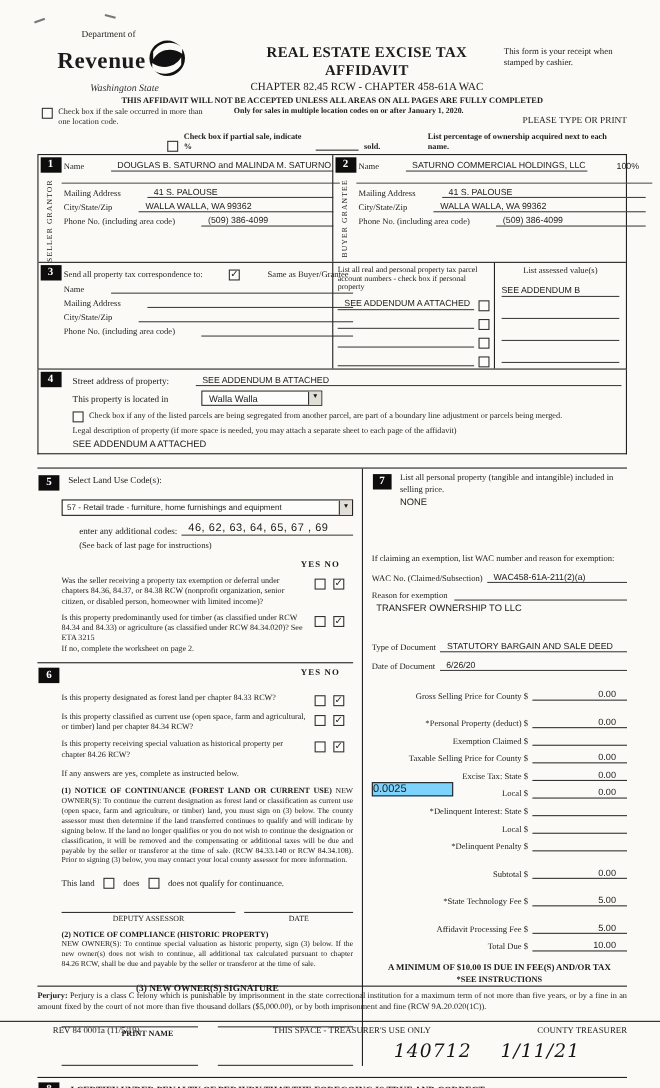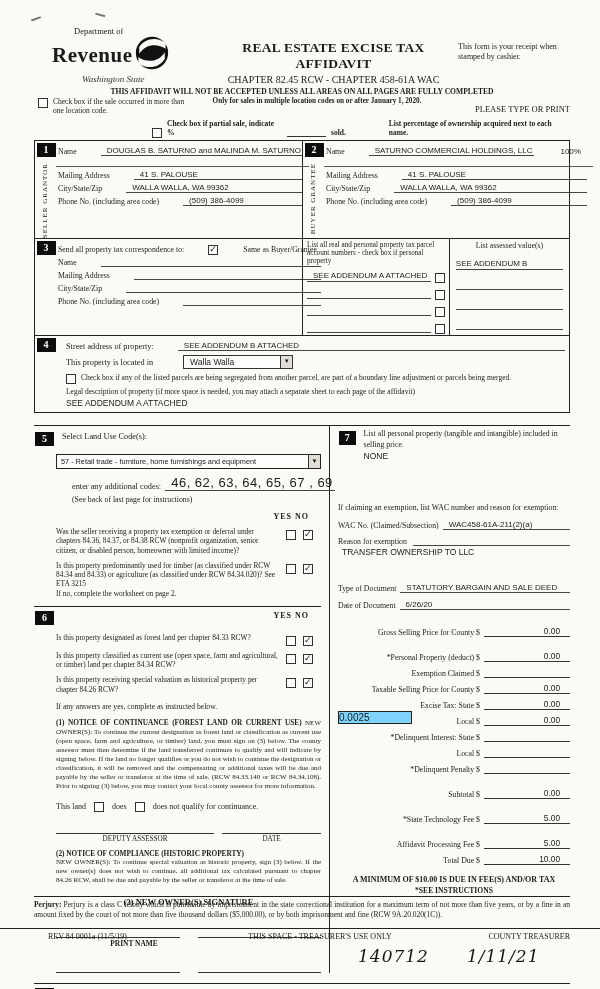--- a/index.html
+++ b/index.html
@@ -64,21 +64,21 @@
   .legal-val{font-family:"Liberation Sans",sans-serif;font-size:8.5px;margin-top:2px;}
 
   
   .maincols{display:flex;border-top:1px solid #222;margin-top:12px;}
   .colL{width:296px;box-sizing:border-box;border-right:1px solid #222;padding:4px 8px 0 0;}
   .colR{flex:1;box-sizing:border-box;padding:3px 0 0 8px;}
   .sec-head{display:flex;gap:8px;align-items:flex-start;}
   .landdd{display:flex;border:1px solid #222;margin:6px 0 0 22px;background:#fdfdfb;}
   .landdd-val{flex:1;font-family:"Liberation Sans",sans-serif;font-size:7.3px;padding:2px 4px;}
   .addl{display:flex;align-items:flex-end;margin:6px 0 0 38px;font-size:8px;}
-  .addl .uval{font-size:13px;letter-spacing:.5px;}
+  .addl .uval{font-size:10px;letter-spacing:.5px;}
   .seeback{font-size:7.8px;margin:4px 0 0 38px;}
   .ynhead{text-align:right;font-size:8px;font-weight:bold;padding-right:12px;margin-top:8px;letter-spacing:1px;}
   .qrow{display:flex;margin-top:6px;}
   .qtext{flex:1;font-size:7.4px;line-height:1.25;padding-left:22px;}
   .yn{display:flex;gap:7px;padding:2px 8px 0 8px;}
   .sec6-head{border-top:1px solid #222;margin-top:8px;padding-top:2px;display:flex;justify-content:space-between;}
   .ifyes{font-size:7.6px;margin:8px 0 0 22px;}
   .notice{font-size:7px;line-height:1.28;margin:7px 0 0 22px;text-align:justify;}
   .notice-title{font-weight:bold;font-size:7.3px;}
   .landq{display:flex;gap:8px;align-items:flex-end;font-size:8px;margin:10px 0 0 22px;}
@@ -112,21 +112,21 @@
   
   .sec8{border-top:1px solid #222;margin-top:10px;padding-top:2px;}
   .certify-row{display:flex;gap:10px;align-items:center;}
   .certify{font-weight:bold;font-size:8.6px;}
 
   .perjury{position:absolute;left:34px;top:896px;width:536px;border-top:1px solid #222;font-size:7.5px;line-height:1.3;padding-top:3px;text-align:justify;}
   .footer{position:absolute;left:0;top:928px;width:600px;border-top:1px solid #222;display:flex;font-size:8px;padding-top:3px;}
   .f-rev{width:200px;padding-left:48px;box-sizing:border-box;}
   .f-mid{flex:1;text-align:center;}
   .f-right{width:160px;padding-right:30px;box-sizing:border-box;text-align:right;}
-  .stamp{position:absolute;left:358px;top:946px;font-family:"DejaVu Serif",serif;font-style:italic;font-size:17px;letter-spacing:1px;display:flex;gap:38px;color:#151515;}
+  .stamp{position:absolute;left:358px;top:946px;font-family:"DejaVu Serif",serif;font-style:italic;font-size:17px;letter-spacing:1px;display:flex;gap:26px;color:#151515;}
   .pencil{position:absolute;width:10px;height:6px;border-bottom:2px solid #777;transform:rotate(-20deg);}
 </style>
 </head>
 <body>
 
 <div class="page">
   <div class="pencil" style="left:30px;top:12px;"></div>
   <div class="pencil" style="left:96px;top:8px;transform:rotate(15deg);"></div>
 
   <div class="content">

